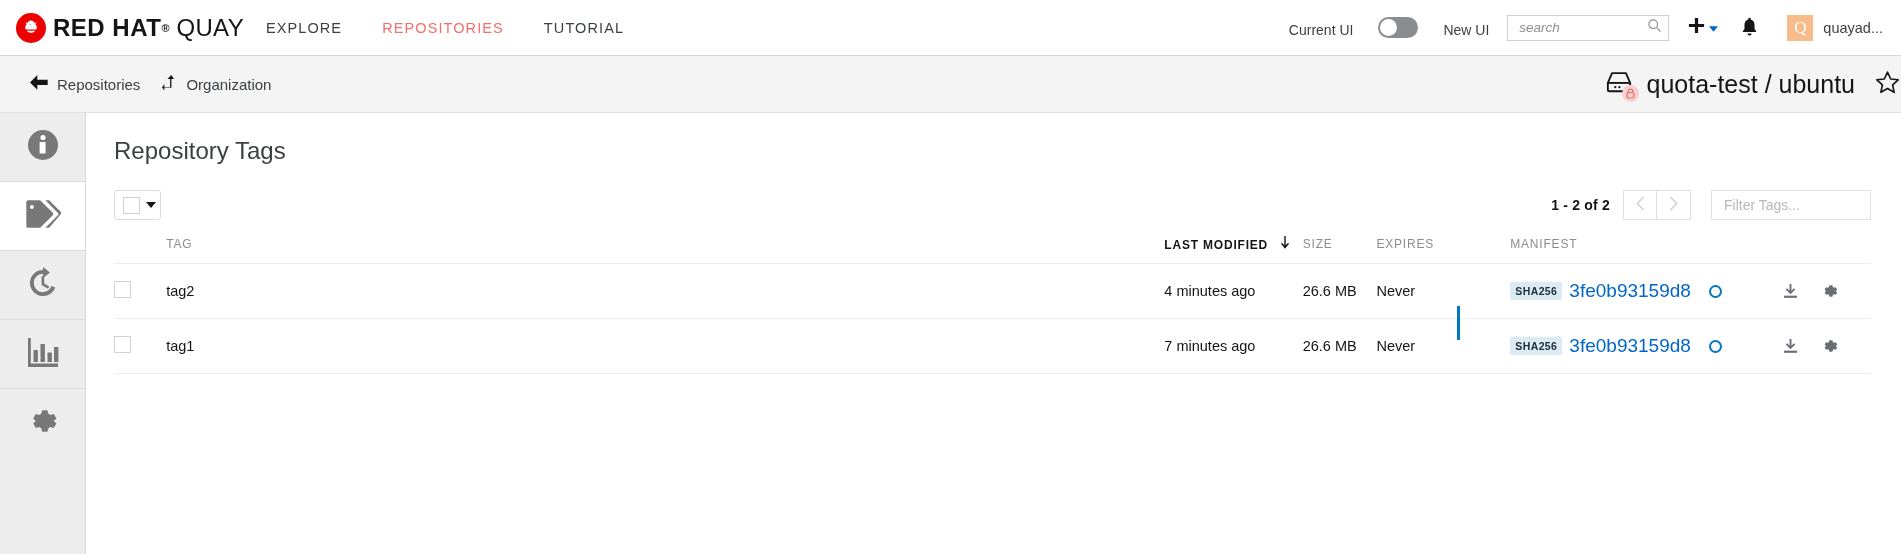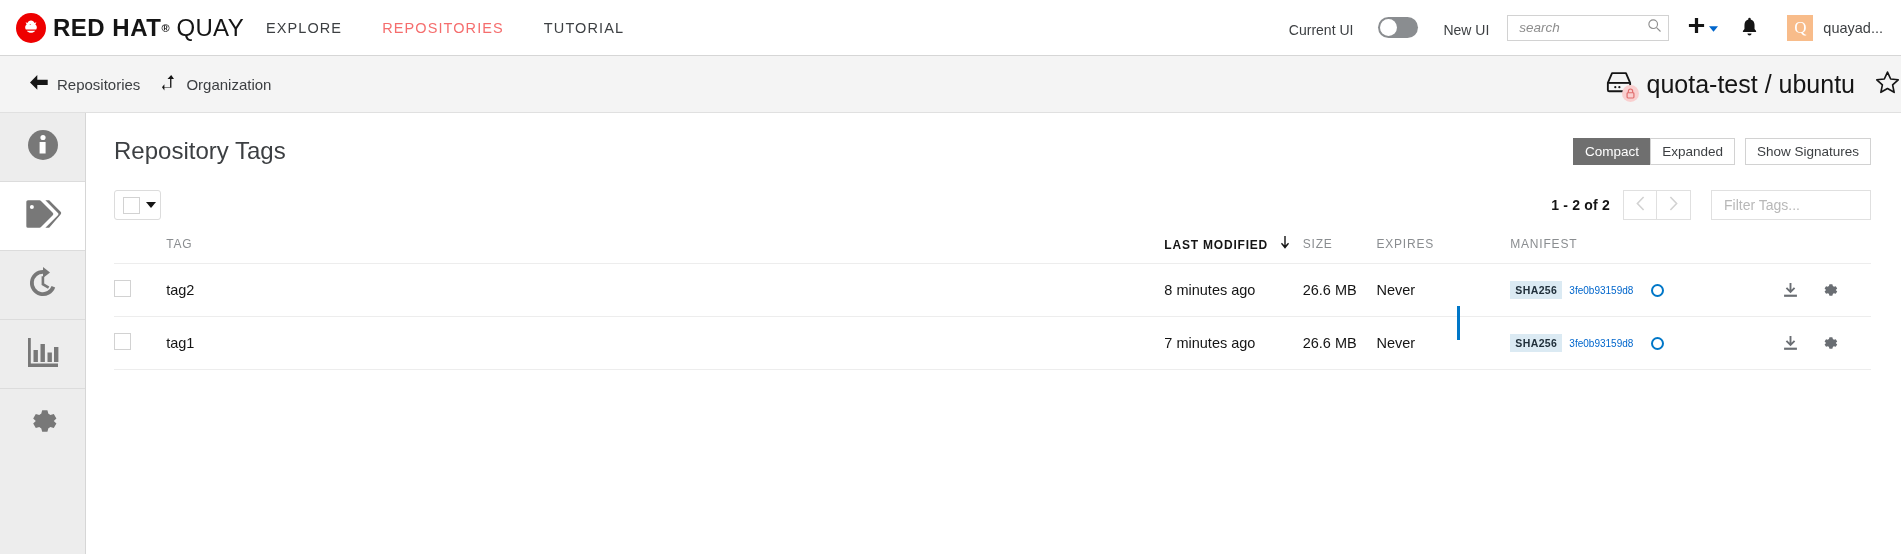--- a/index.html
+++ b/index.html
@@ -181,21 +181,21 @@
   .col-size { width: 65px; }
   .col-exp { width: 118px; }
   .col-man { width: 210px; }
   .col-act { width: 108px; }
   .muted { color: #8a8d90; }
   .sha-wrap { display: flex; align-items: center; gap: 7px; }
   .sha-badge {
     background: #dbeaf3; color: #21303b; font-size: 10.5px; font-weight: bold;
     letter-spacing: .4px; padding: 3px 5px; font-family: "Liberation Sans", sans-serif;
   }
-  .sha-link { color: #0066cc; font-size: 10px; cursor: pointer; }
+  .sha-link { color: #0066cc; font-size: 19px; cursor: pointer; }
   .manifest-dot {
     width: 13px; height: 13px; border-radius: 50%; border: 2px solid #0077c8;
     background: #fff; margin-left: 11px; flex: none;
   }
   .actions { display: flex; align-items: center; gap: 22px; justify-content: flex-end; padding-right: 32px; }
   .act-icon { cursor: pointer; display: inline-flex; }
 
   .link-line {
     position: absolute; width: 3px; background: #0077c8;
   }
@@ -366,27 +366,20 @@
           <path fill="#787878" d="M30.4 19.6 27.8 17l2.6-2.6-2.6-4.5-3.5 1a11 11 0 0 0-1.9-1.1l-1-3.5h-5.2l-1 3.5c-.7.3-1.3.7-1.9 1.1l-3.5-1-2.6 4.5L9.8 17l-2.6 2.6 2.6 4.5 3.5-1c.6.5 1.2.8 1.9 1.1l1 3.5h5.2l1-3.5c.7-.3 1.3-.6 1.9-1.1l3.5 1z"></path>
         </svg>
       </span>
     </div>
   </div>
 
   <div class="content">
 
     <div class="content-head">
       <div class="page-title">Repository Tags</div>
-      <div class="btn-group">
-        <div class="btn-seg">
-          <div class="btn dark">Compact</div>
-          <div class="btn">Expanded</div>
-        </div>
-        <div class="btn">Show Signatures</div>
-      </div>
     </div>
 
     <div class="toolbar">
       <div class="cbdrop">
         <span class="cb"></span>
         <span class="caret"></span>
       </div>
       <div class="tool-right">
         <span class="pagecount">1 - 2 of 2</span>
         <div class="pager">
@@ -438,21 +431,21 @@
           <th>MANIFEST</th>
           <th></th>
         </tr>
       </thead>
       <tbody>
         <tr>
           <td>
             <span class="cb" style="display:inline-block;"></span>
           </td>
           <td>tag2</td>
-          <td>8 minutes ago</td>
+          <td>4 minutes ago</td>
           <td>26.6 MB</td>
           <td class="muted">Never</td>
           <td>
             <div class="sha-wrap">
               <span class="sha-badge">SHA256</span>
               <span class="sha-link">3fe0b93159d8</span>
               <span class="manifest-dot"></span>
             </div>
           </td>
           <td>

